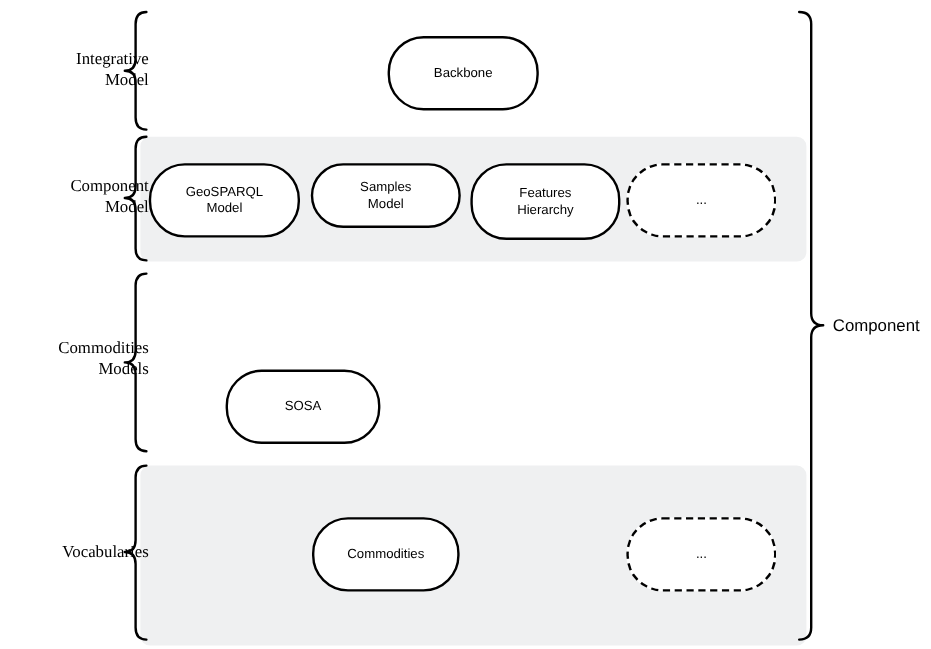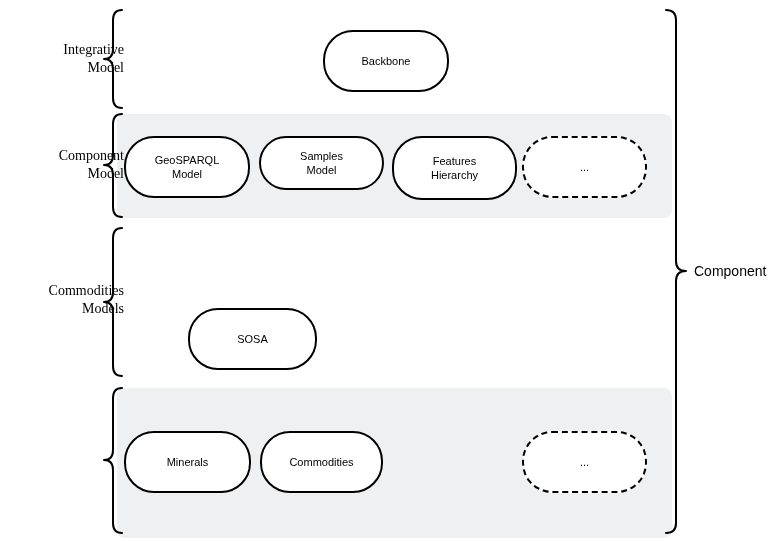--- a/index.html
+++ b/index.html
@@ -76,32 +76,32 @@
     <path d="M122,388 Q113,388 113,398 L113,450 Q113,460 104,460 Q113,460 113,470 L113,523 Q113,533 122,533"></path>
     <path d="M666,10 Q676,10 676,20 L676,261 Q676,271 686,271 Q676,271 676,281 L676,523 Q676,533 666,533"></path>
   </svg>
 
   <div class="row-label" style="top:41px">Integrative
 Model</div>
   <div class="row-label" style="top:147px">Component
 Model</div>
   <div class="row-label" style="top:282px">Commodities
 Models</div>
+  <div class="row-label" style="top:452px">Vocabularies</div>
 
   <div class="supermodel-label">Component</div>
 
   <div class="node" style="left:323px; top:30px; width:126px; height:62px">Backbone</div>
 
   <div class="node" style="left:124px; top:136px; width:126px; height:62px">GeoSPARQL
 Model</div>
   <div class="node" style="left:259px; top:136px; width:125px; height:54px">Samples
 Model</div>
   <div class="node" style="left:392px; top:136px; width:125px; height:64px">Features
 Hierarchy</div>
   <div class="node dashed" style="left:522px; top:136px; width:125px; height:62px">...</div>
 
   <div class="node" style="left:188px; top:308px; width:129px; height:62px">SOSA</div>
 
-  <div class="node" style="left:124px; top:431px; width:127px; height:62px">Minerals</div>
   <div class="node" style="left:260px; top:431px; width:123px; height:62px">Commodities</div>
   <div class="node dashed" style="left:522px; top:431px; width:125px; height:62px">...</div>
 
 </div>
 
 </body></html>

